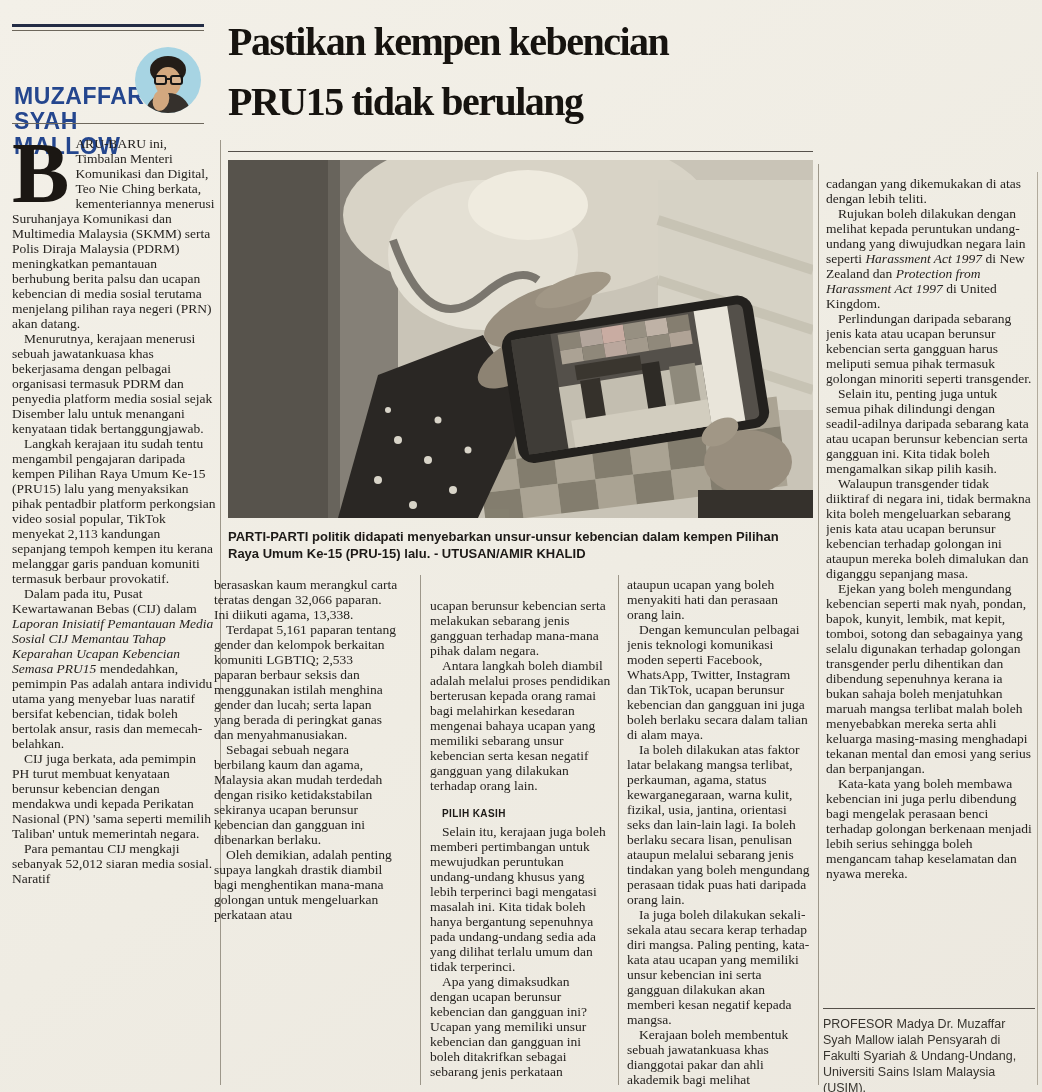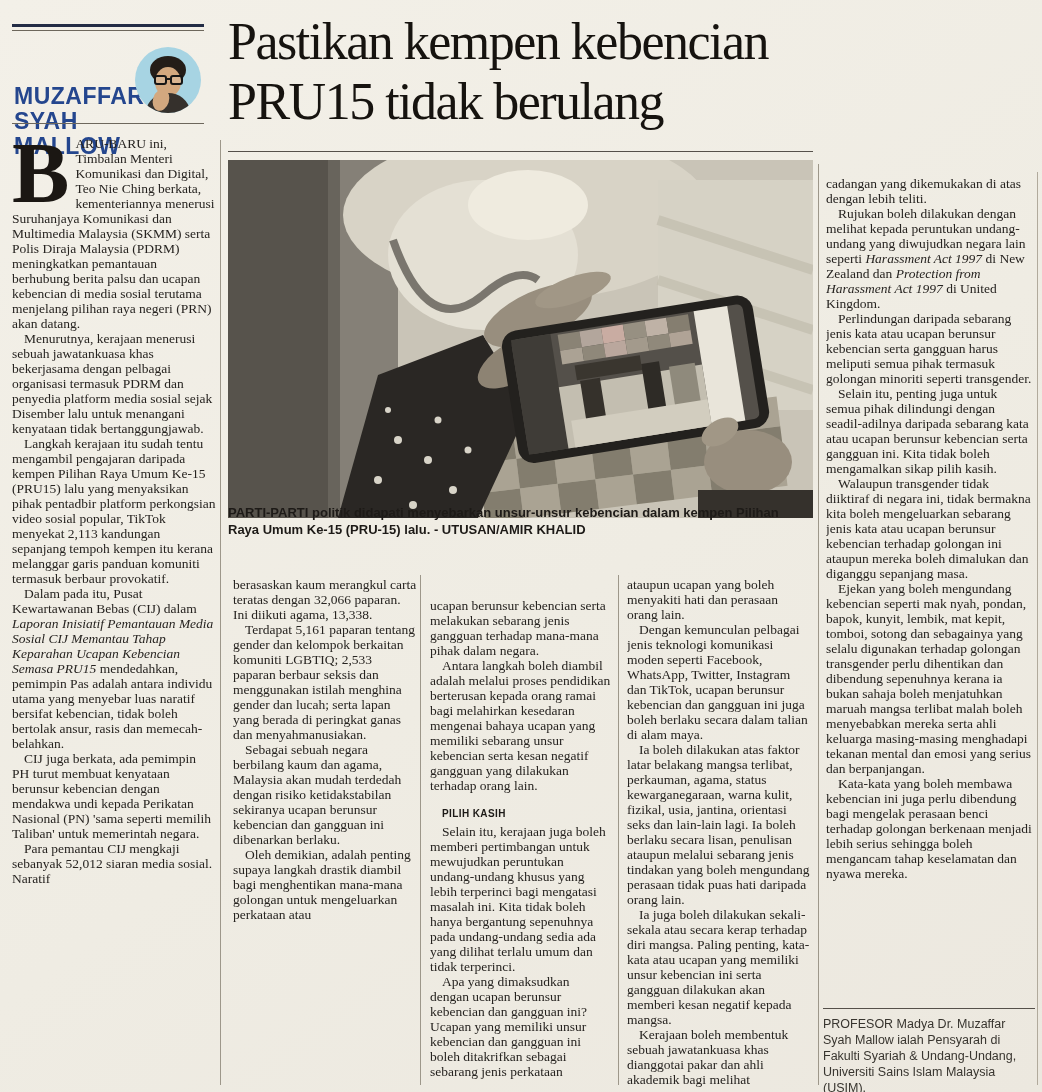--- a/index.html
+++ b/index.html
@@ -18,42 +18,42 @@
     position:absolute;left:2px;top:16px;width:125px;
     font-family:"Liberation Sans","DejaVu Sans",sans-serif;
     font-weight:bold;font-size:23px;line-height:25px;letter-spacing:.5px;
     color:#24468e;
     margin-top:44px;
   }
   #byline-photo{position:absolute;right:2px;top:22px;width:68px;height:68px;}
   
   #headline{
     left:228px;top:12px;width:800px;
-    font-weight:normal;font-size:52px;line-height:60px;letter-spacing:-1.5px;
+    font-weight:bold;font-size:40px;line-height:60px;letter-spacing:-1.5px;
     color:#16130f;
   }
   
   #photo-rule{left:228px;top:151px;width:585px;height:1px;background:#55504a;}
   #article-photo{left:228px;top:160px;width:585px;height:358px;}
   #photo-caption{
-    left:228px;top:504px;width:585px;
+    left:228px;top:528px;width:585px;
     font-family:"Liberation Sans","DejaVu Sans",sans-serif;
     font-weight:bold;font-size:13px;line-height:17px;color:#1d1a17;
   }
   
   .col{overflow:hidden;font-size:13.5px;line-height:15px;text-align:left;}
   .col p{margin:0;}
   .col p.ind{text-indent:12px;}
   .col p.subhead{
     font-family:"Liberation Sans","DejaVu Sans",sans-serif;
     font-weight:bold;font-size:10px;letter-spacing:.4px;
     margin:13px 0 3px 0;text-indent:12px;color:#1d1a17;
   }
   #col-0{left:12px;top:136px;width:204px;height:952px;}
-  #col-1{left:233px;top:577px;width:185px;height:512px;}
+  #col-1{left:214px;top:577px;width:185px;height:512px;}
   #col-2{left:430px;top:598px;width:181px;height:512px;}
   #col-3{left:627px;top:577px;width:183px;height:512px;}
   #col-4{left:826px;top:176px;width:206px;height:828px;}
   .dropcap{
     float:left;font-weight:bold;font-size:86px;line-height:70px;
     padding:2px 6px 0 0;color:#1b1713;
   }
   em{font-style:italic;}
   
   .vrule{width:1px;background:#9d978a;}

